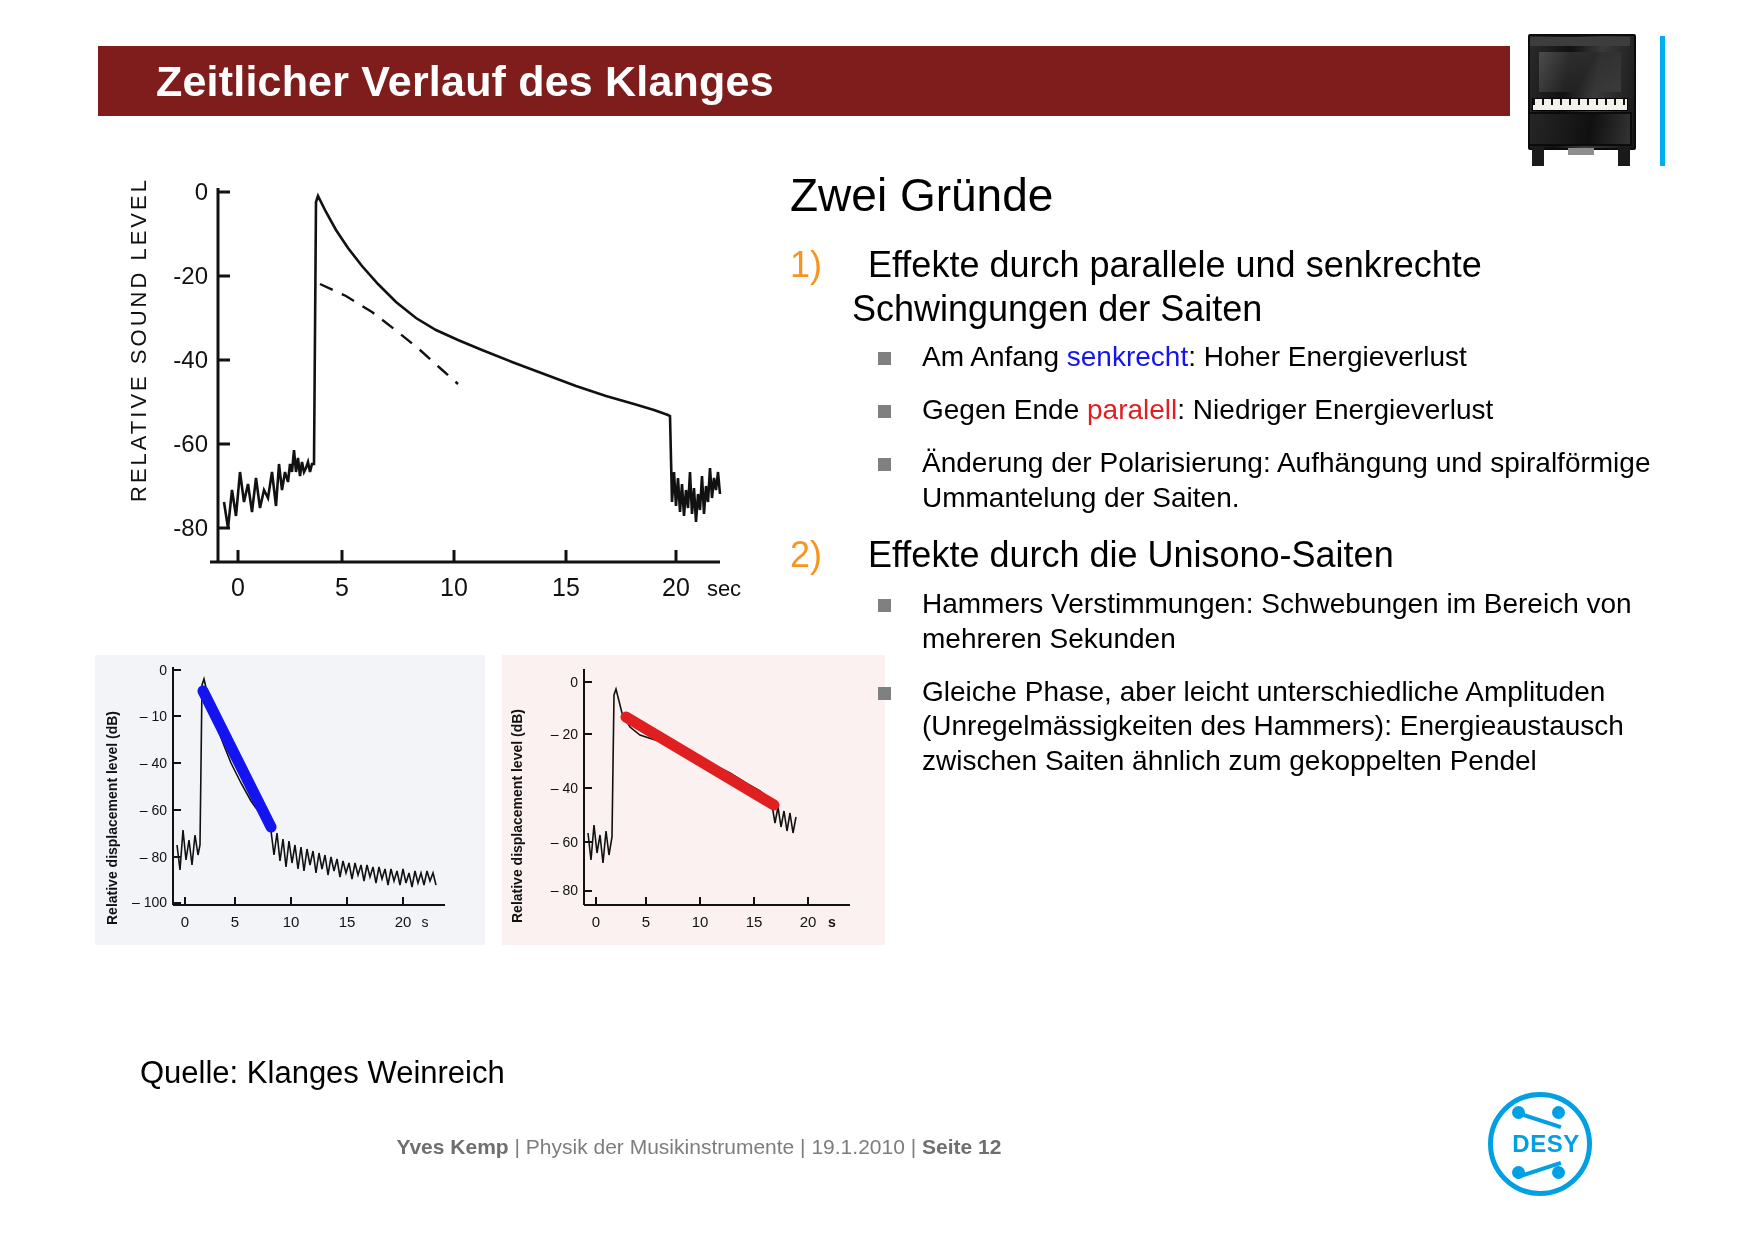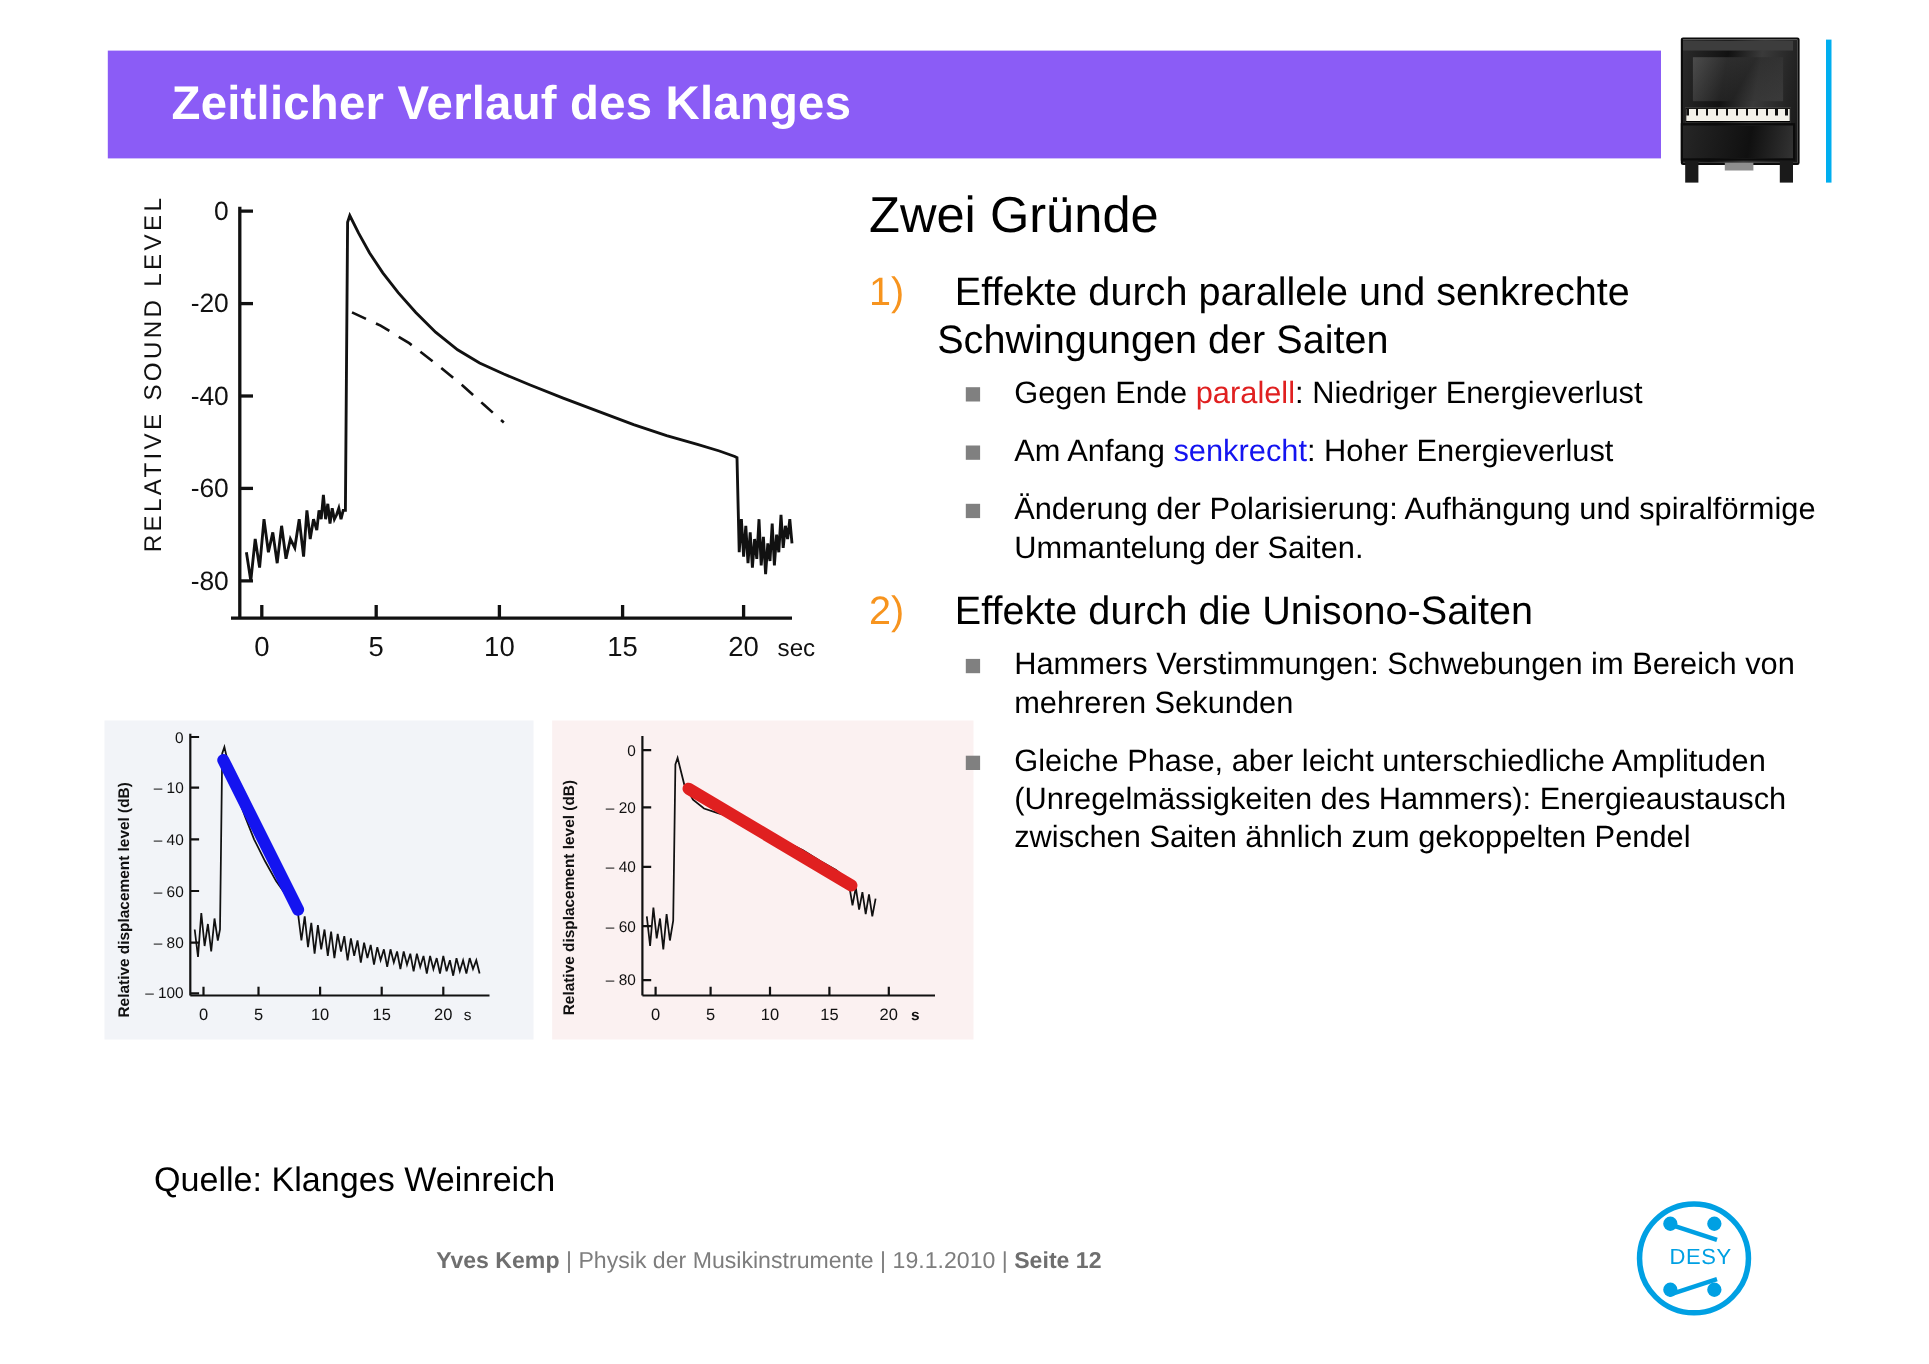--- a/index.html
+++ b/index.html
@@ -14,22 +14,22 @@
     font-family: "Liberation Sans", sans-serif;
     overflow: hidden;
   }
 
   
   .title-bar {
     position: absolute;
     left: 98px;
     top: 46px;
     width: 1412px;
-    height: 98px;
-    background: #8b5cf6;
+    height: 70px;
+    background: #7f1d1d;
   }
   .title-bar .title-text {
     position: absolute;
     left: 58px;
     top: 50%;
     transform: translateY(-50%);
     color: #ffffff;
     font-size: 43px;
     font-weight: bold;
     letter-spacing: 0.2px;
@@ -240,22 +240,22 @@
     border: 5px solid #00A0E3;
     border-radius: 50%;
   }
   .desy .word {
     position: absolute;
     left: 0; right: 0;
     top: 50%;
     transform: translateY(-50%);
     text-align: center;
     color: #00A0E3;
-    font-size: 20px;
-    font-weight: normal;
+    font-size: 24px;
+    font-weight: bold;
     letter-spacing: .5px;
     margin-left: 12px;
   }
   .desy .dot {
     position: absolute;
     width: 13px; height: 13px;
     border-radius: 50%;
     background: #00A0E3;
   }
   .desy .d1 { left: 24px; top: 14px; }
@@ -447,25 +447,25 @@
 
   <p class="lead">Zwei Gründe</p>
 
   <div class="numbered">
     <span class="num">1)</span>
     <span class="htext">Effekte durch parallele und senkrechte Schwingungen der Saiten</span>
   </div>
   <ul class="bullets">
     <li>
       <span class="sq"></span>
-      <span>Gegen Ende </span><span class="red">paralell</span><span>: Niedriger Energieverlust</span>
+      <span>Am Anfang </span><span class="blue">senkrecht</span><span>: Hoher Energieverlust</span>
     </li>
     <li>
       <span class="sq"></span>
-      <span>Am Anfang </span><span class="blue">senkrecht</span><span>: Hoher Energieverlust</span>
+      <span>Gegen Ende </span><span class="red">paralell</span><span>: Niedriger Energieverlust</span>
     </li>
     <li>
       <span class="sq"></span>
       <span>Änderung der Polarisierung: Aufhängung und spiralförmige Ummantelung der Saiten.</span>
     </li>
   </ul>
 
   <div class="numbered item2-wrap">
     <span class="num">2)</span>
     <span class="htext">Effekte durch die Unisono-Saiten</span>

